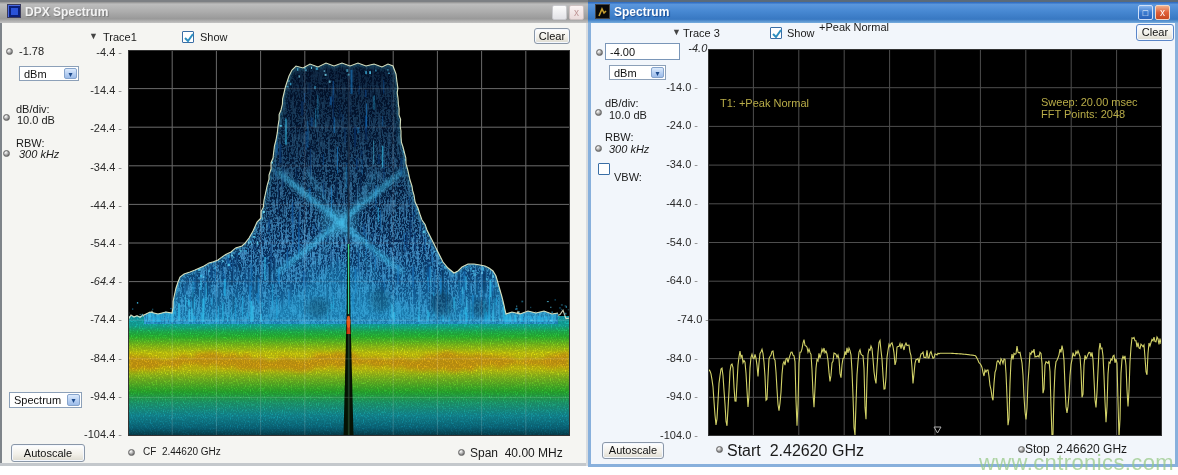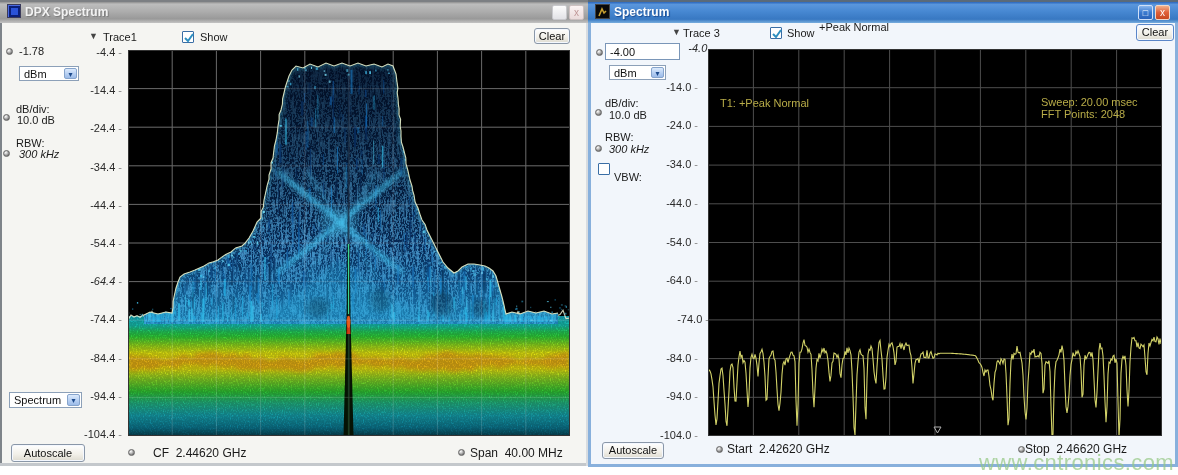--- a/index.html
+++ b/index.html
@@ -68,21 +68,21 @@
     <div class="ylab" style="left:82px; top:161px;">-34.4 <span style="color:#888">-</span></div>
     <div class="ylab" style="left:82px; top:199px;">-44.4 <span style="color:#888">-</span></div>
     <div class="ylab" style="left:82px; top:237px;">-54.4 <span style="color:#888">-</span></div>
     <div class="ylab" style="left:82px; top:275px;font-style:italic;">-64.4 <span style="color:#888">-</span></div>
     <div class="ylab" style="left:82px; top:313px;">-74.4 <span style="color:#888">-</span></div>
     <div class="ylab" style="left:82px; top:352px;">-84.4 <span style="color:#888">-</span></div>
     <div class="ylab" style="left:82px; top:390px;">-94.4 <span style="color:#888">-</span></div>
     <div class="ylab" style="left:82px; top:428px;">-104.4 <span style="color:#888">-</span></div>
 
   <div class="knob" style="left:128px; top:449px;"></div>
-  <div class="lab" style="left:143px; top:446px; font-size:12px;margin-left:10px;">CF&nbsp; 2.44620 GHz</div>
+  <div class="lab" style="left:143px; top:446px; font-size:10px;">CF&nbsp; 2.44620 GHz</div>
   <div class="knob" style="left:458px; top:449px;"></div>
   <div class="lab" style="left:470px; top:446px; font-size:12px;">Span&nbsp; 40.00 MHz</div>
 
   <svg class="abs" style="left:128px; top:50px;" width="442" height="386" viewBox="0 0 442 386">
     <defs>
       <linearGradient id="band" x1="0" y1="0" x2="0" y2="1">
         <stop offset="0.00" stop-color="#15b2c6"></stop>
         <stop offset="0.08" stop-color="#18c2ae"></stop>
         <stop offset="0.13" stop-color="#24cc5c"></stop>
         <stop offset="0.17" stop-color="#30d23a"></stop>
@@ -945,21 +945,21 @@
     <div class="ylab" style="left:67px; top:158px;">-34.0 <span style="color:#888">-</span></div>
     <div class="ylab" style="left:67px; top:197px;">-44.0 <span style="color:#888">-</span></div>
     <div class="ylab" style="left:67px; top:236px;">-54.0 <span style="color:#888">-</span></div>
     <div class="ylab" style="left:67px; top:274px;">-64.0 <span style="color:#888">-</span></div>
     <div class="ylab" style="left:78px; top:313px;">-74.0 <span style="color:#888">-</span></div>
     <div class="ylab" style="left:67px; top:352px;">-84.0 <span style="color:#888">-</span></div>
     <div class="ylab" style="left:67px; top:390px;">-94.0 <span style="color:#888">-</span></div>
     <div class="ylab" style="left:67px; top:429px;">-104.0 <span style="color:#888">-</span></div>
 
   <div class="knob" style="left:125px; top:446px;"></div>
-  <div class="lab" style="left:136px; top:442px; font-size:12px;">Start&nbsp; 2.42620 GHz</div>
+  <div class="lab" style="left:136px; top:442px; font-size:16px;">Start&nbsp; 2.42620 GHz</div>
   <div class="knob" style="left:427px; top:446px;"></div>
   <div class="lab" style="left:434px; top:442px; font-size:12px;">Stop&nbsp; 2.46620 GHz</div>
 
   <svg class="abs" style="left:117px; top:49px;" width="454" height="387" viewBox="0 0 454 387">
     <rect width="454" height="387" fill="#000"></rect>
     <g stroke="#4e4e4e" stroke-width="1">
       <line x1="0" y1="38.7" x2="454" y2="38.7"></line>
         <line x1="0" y1="77.4" x2="454" y2="77.4"></line>
         <line x1="0" y1="116.1" x2="454" y2="116.1"></line>
         <line x1="0" y1="154.8" x2="454" y2="154.8"></line>

